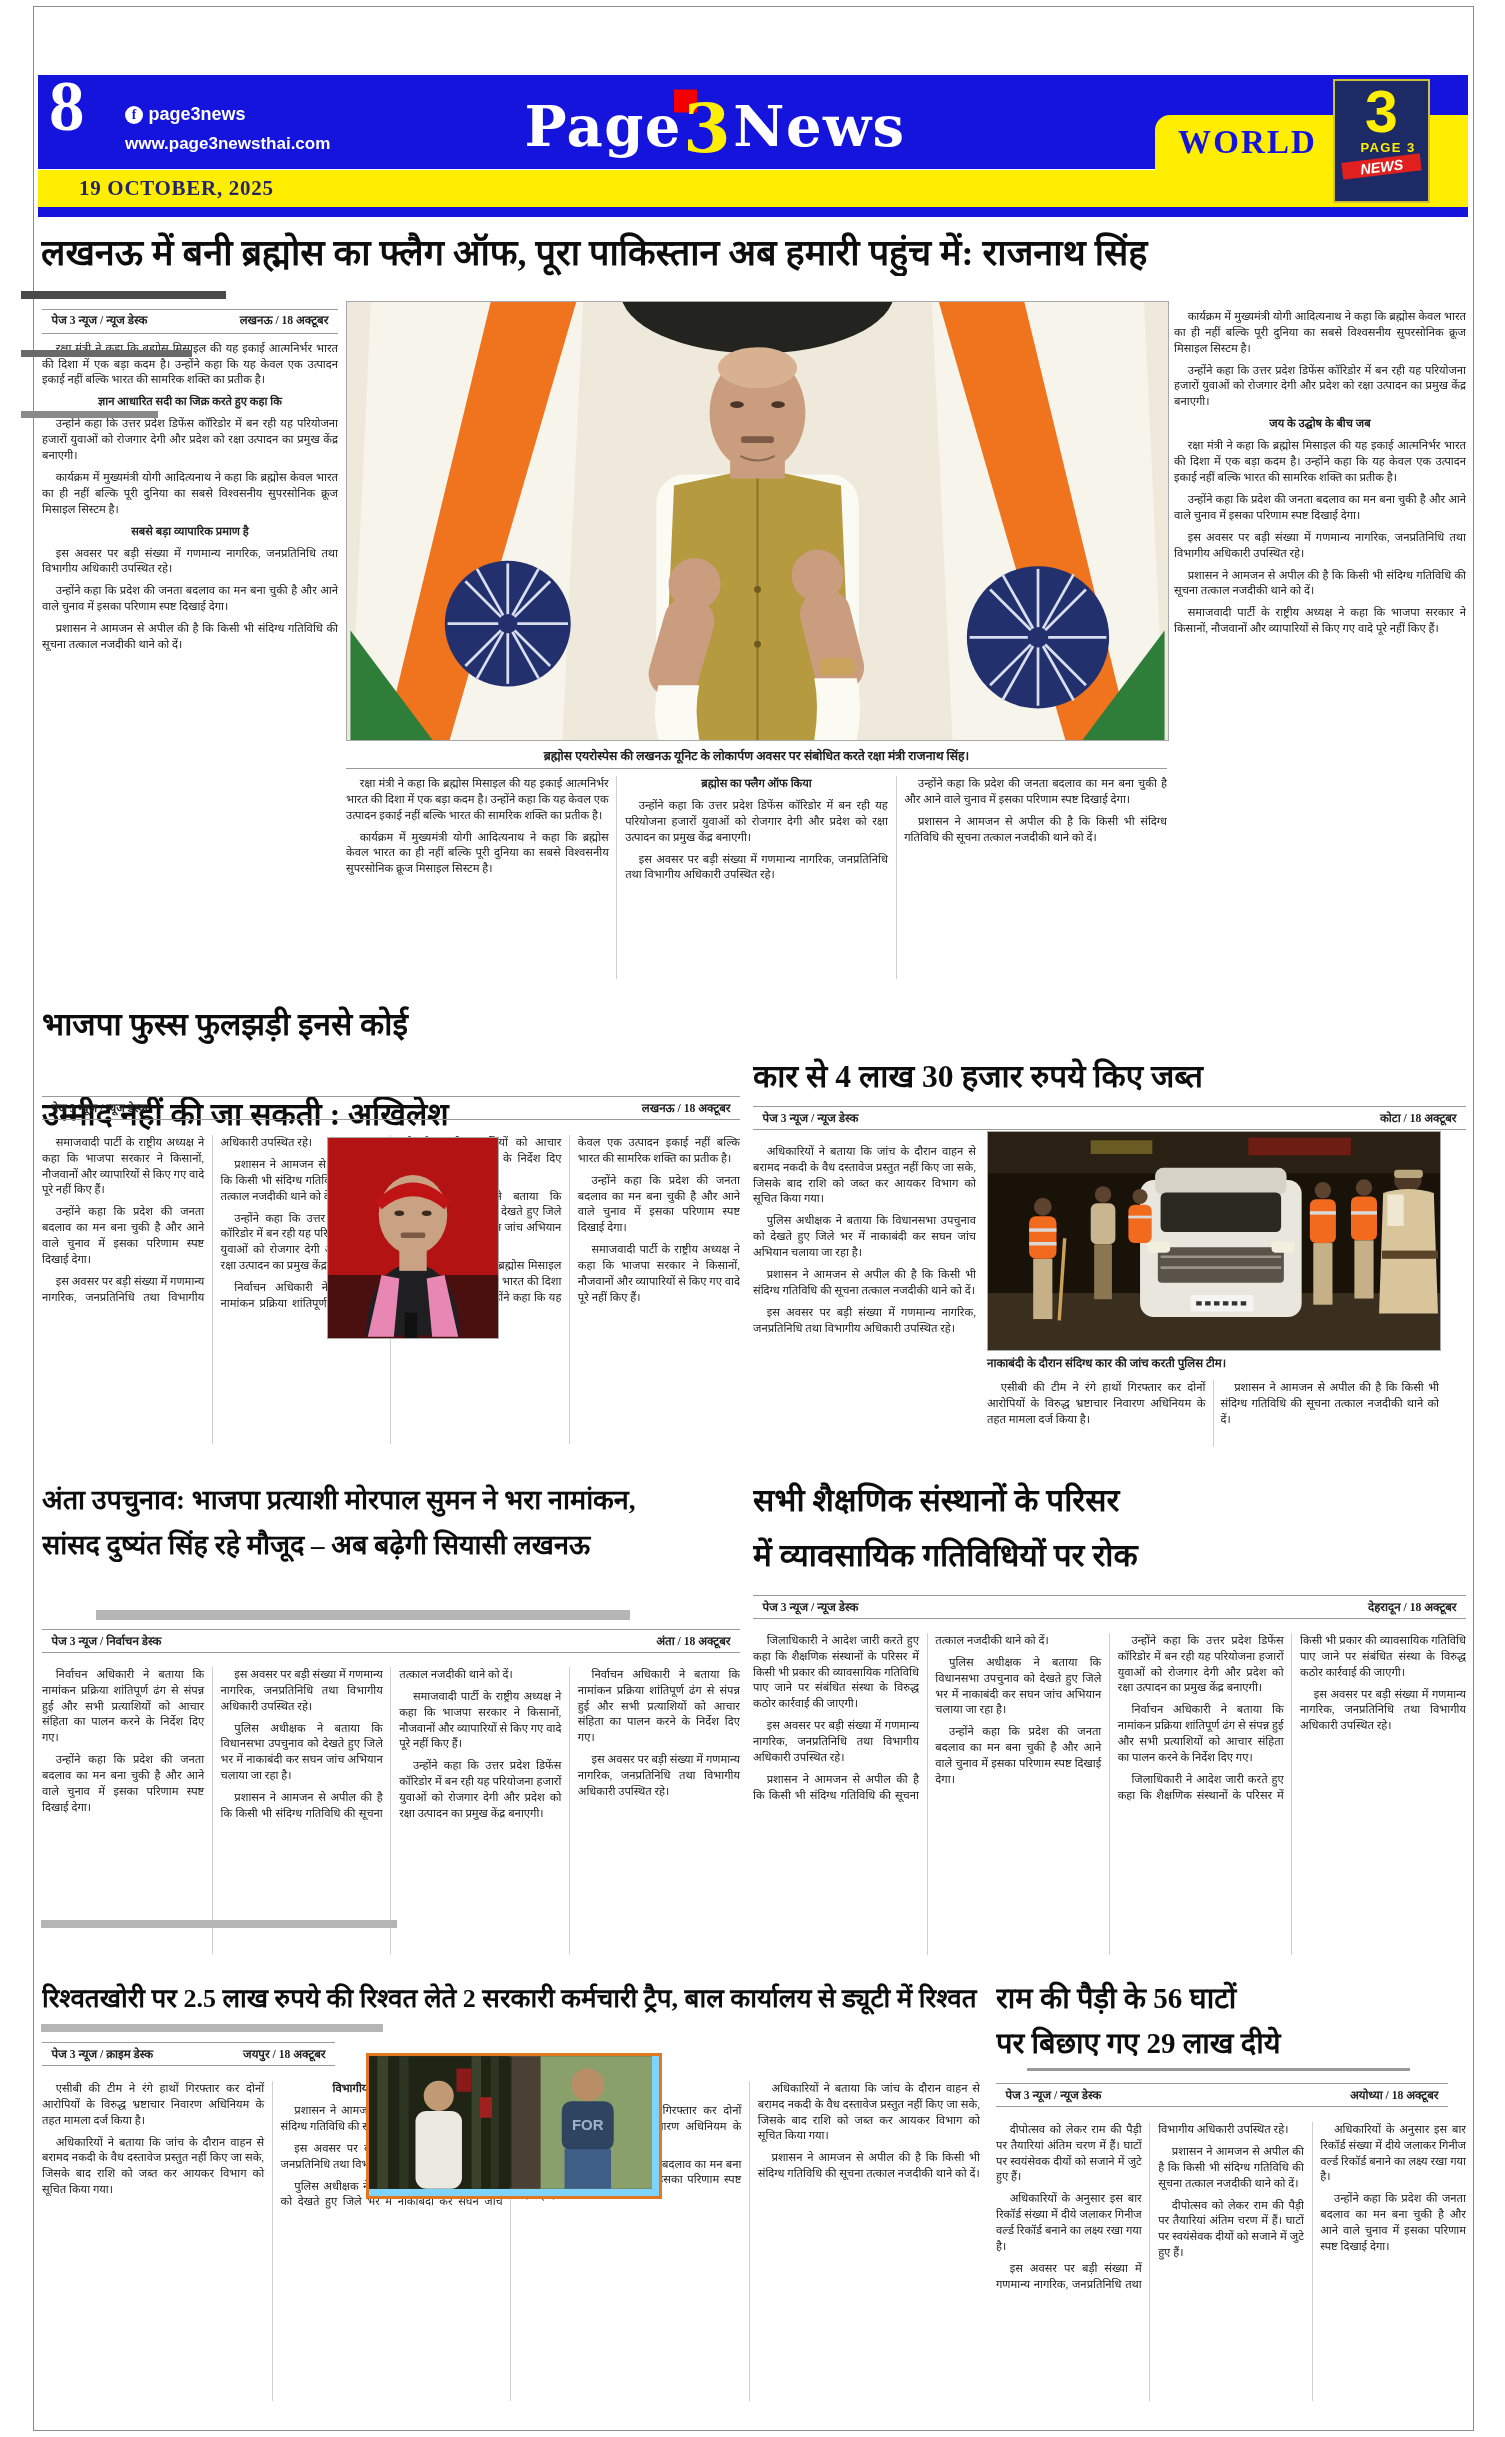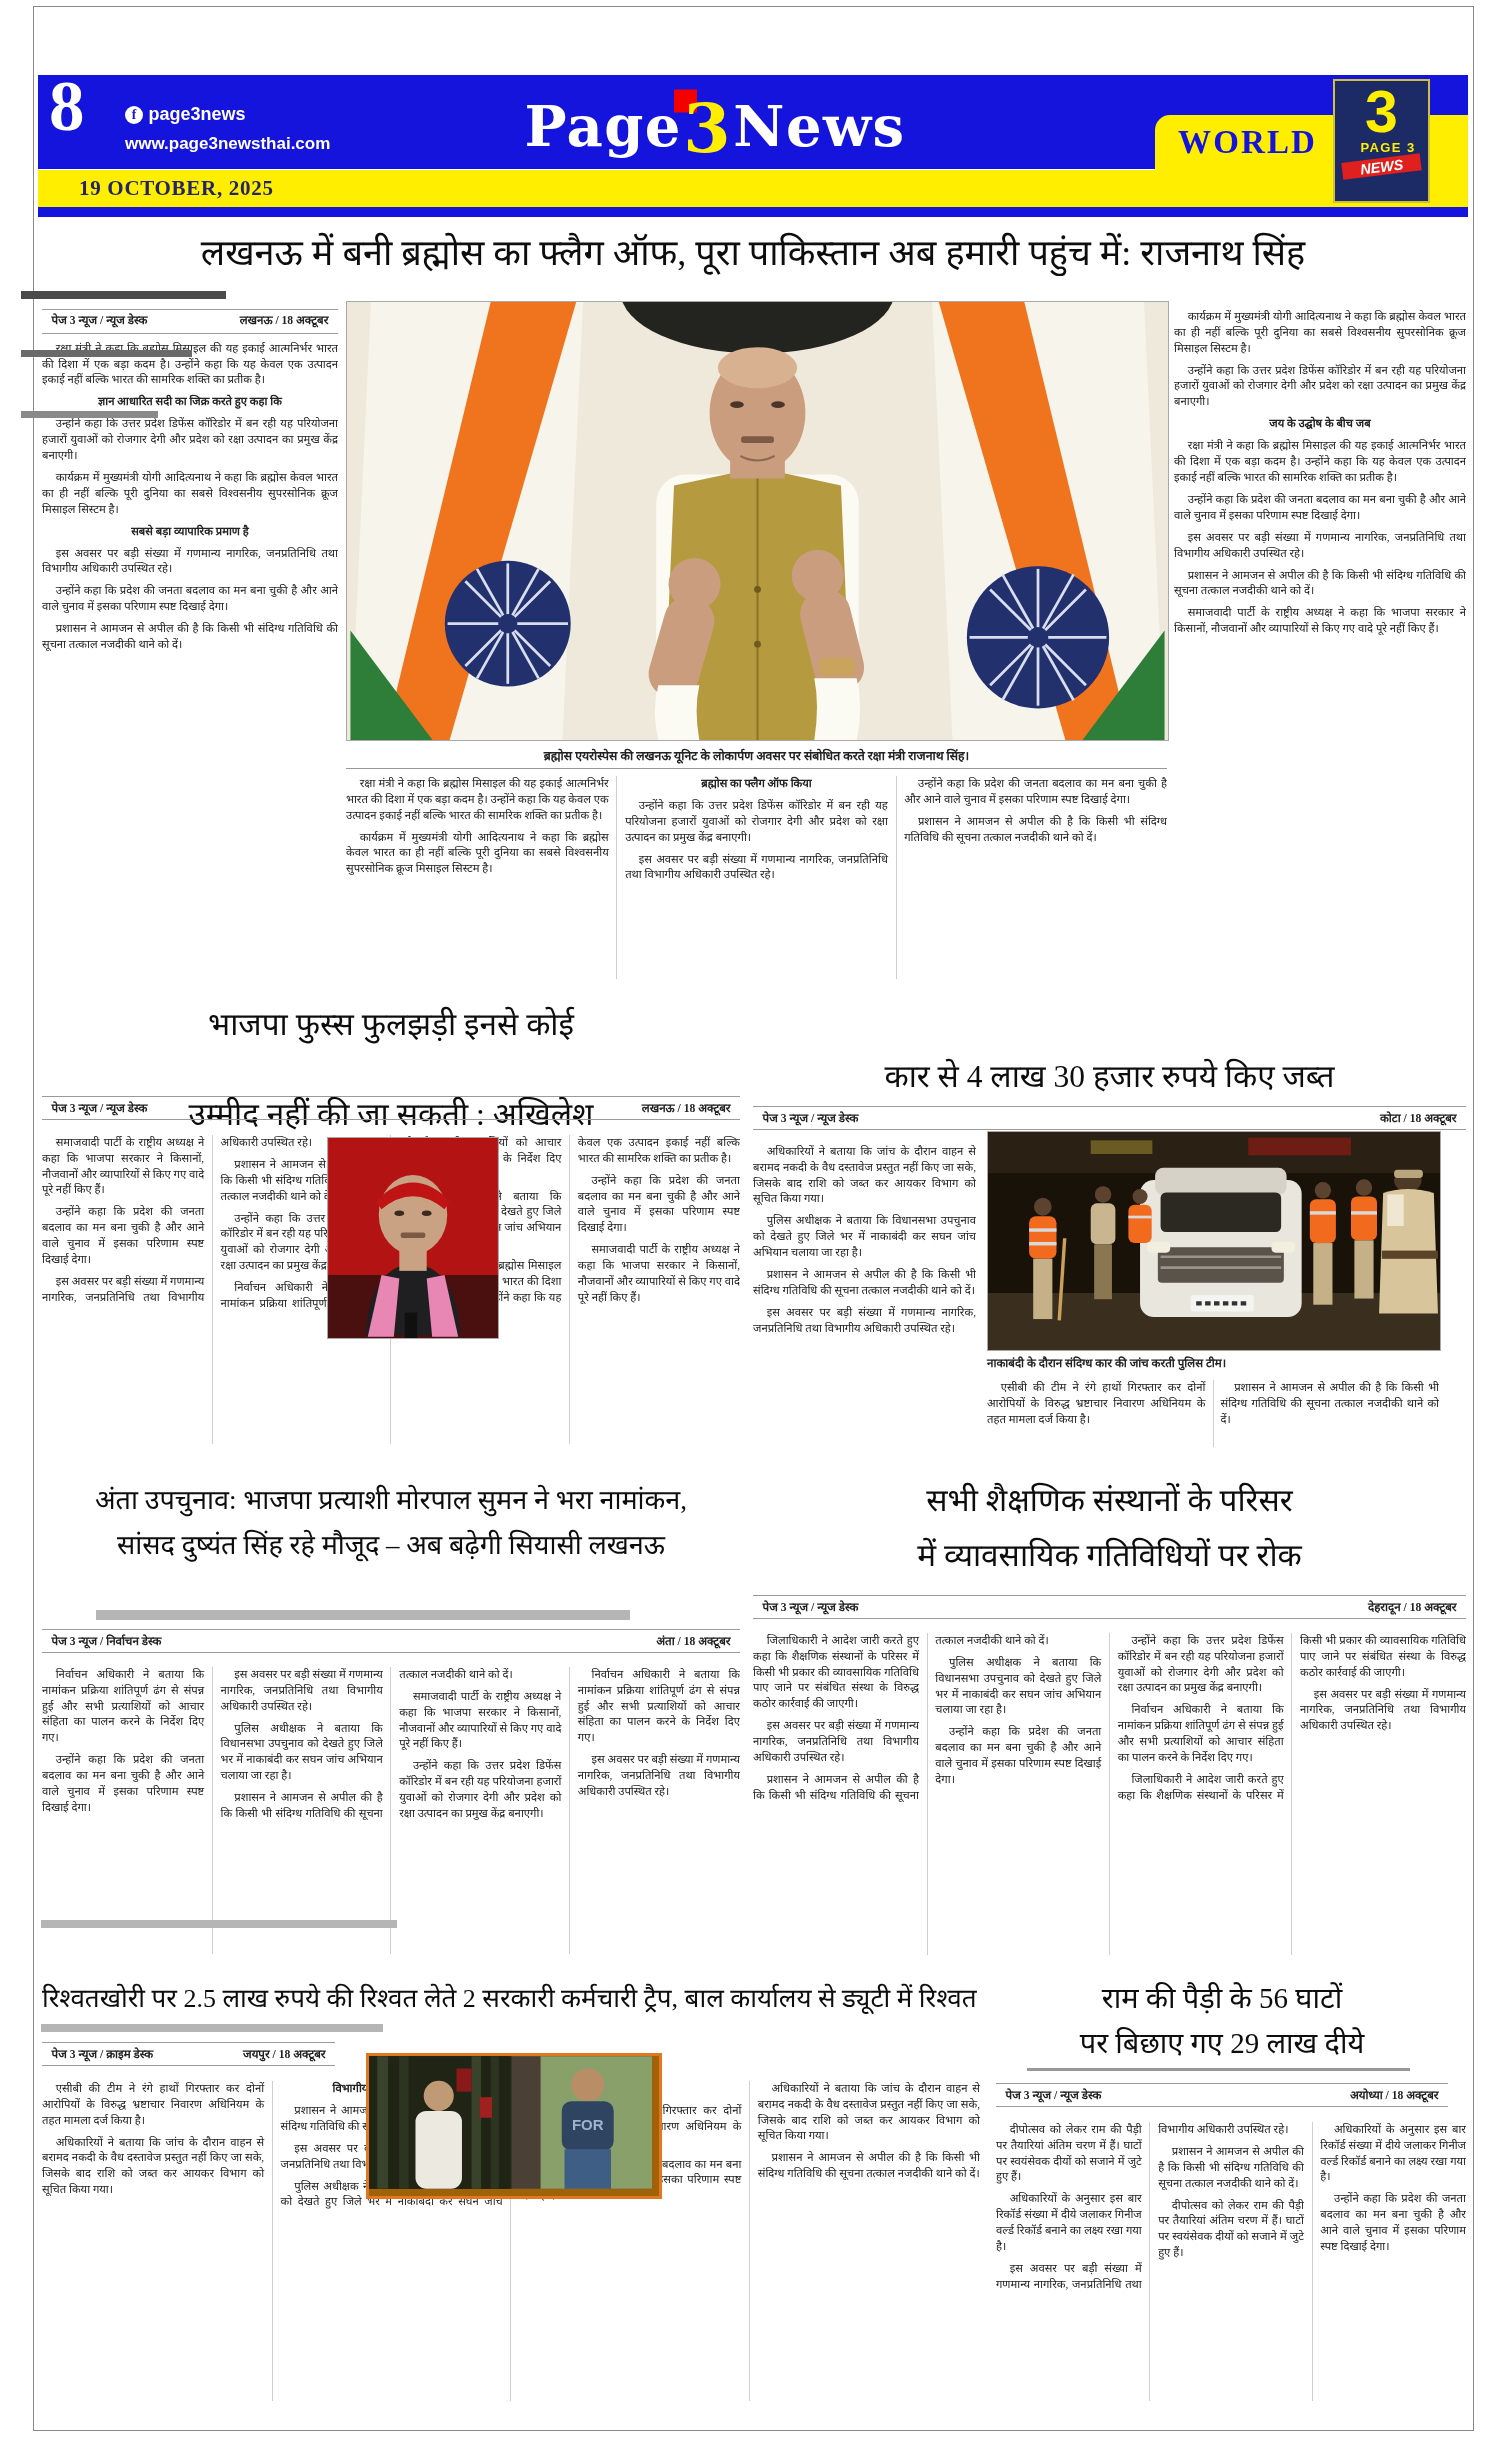--- a/index.html
+++ b/index.html
@@ -27,21 +27,21 @@
   .logobox{left:1333px;top:79px;width:93px;height:120px;background:#1c2a66;border:2.1px solid #cfc23a;
            z-index:6;text-align:center;font-family:"Liberation Sans",sans-serif;}
   .logo3{color:#ffee00;font-size:59px;font-weight:bold;line-height:0.95;margin-top:2.7px;}
   .logop3{color:#ffee00;font-size:13px;font-weight:bold;letter-spacing:1.4px;padding-left:13px;}
   .logonews{background:#e01f1f;color:#fff;font-style:italic;font-weight:bold;font-size:14.4px;
             transform:rotate(-7deg);margin:3.4px 6.8px 0;padding:0.7px 0;}
   .datestrip{left:38px;top:170px;width:1430px;height:37px;background:#ffee00;}
   .datestrip span{margin-left:41px;font-weight:bold;font-size:21px;color:#23246a;line-height:37px;letter-spacing:0.7px;}
   .bluerule{left:38px;top:207px;width:1430px;height:9.6px;background:#1414dd;}
   
-  .headline{font-weight:normal;color:#0d0d0d;text-align:center;white-space:nowrap;overflow:hidden;}
+  .headline{font-weight:bold;color:#0d0d0d;text-align:left;white-space:nowrap;overflow:hidden;}
   .byline{display:flex;justify-content:space-between;align-items:center;border-top:1.4px solid #9a9a9a;
           border-bottom:1.4px solid #9a9a9a;font-weight:bold;font-size:11.6px;padding:3.4px 9.6px;color:#222;}
   .body-text{font-size:11.3px;line-height:1.4;text-align:justify;overflow:hidden;color:#232323;}
   .body-text p{margin:0 0 6.2px;text-indent:13.7px;}
   .body-text p.sub{font-weight:bold;text-indent:0;text-align:center;}
   .cols2{column-count:2;column-gap:15px;column-rule:0.7px solid #cfcfcf;}
   .cols3{column-count:3;column-gap:16.4px;column-rule:0.7px solid #cfcfcf;}
   .cols4{column-count:4;column-gap:16.4px;column-rule:0.7px solid #cfcfcf;}
   .caption{font-weight:bold;font-size:12.3px;color:#222;}
   .hr{background:#999;}
@@ -343,21 +343,21 @@
     <p>अधिकारियों ने बताया कि जांच के दौरान वाहन से बरामद नकदी के वैध दस्तावेज प्रस्तुत नहीं किए जा सके, जिसके बाद राशि को जब्त कर आयकर विभाग को सूचित किया गया।</p>
     <p class="sub">विभागीय जांच के आदेश जारी</p>
     <p>प्रशासन ने आमजन से अपील की है कि किसी भी संदिग्ध गतिविधि की सूचना तत्काल नजदीकी थाने को दें।</p>
     <p>इस अवसर पर बड़ी संख्या में गणमान्य नागरिक, जनप्रतिनिधि तथा विभागीय अधिकारी उपस्थित रहे।</p>
     <p>पुलिस अधीक्षक ने बताया कि विधानसभा उपचुनाव को देखते हुए जिले भर में नाकाबंदी कर सघन जांच अभियान चलाया जा रहा है।</p>
     <p>एसीबी की टीम ने रंगे हाथों गिरफ्तार कर दोनों आरोपियों के विरुद्ध भ्रष्टाचार निवारण अधिनियम के तहत मामला दर्ज किया है।</p>
     <p>उन्होंने कहा कि प्रदेश की जनता बदलाव का मन बना चुकी है और आने वाले चुनाव में इसका परिणाम स्पष्ट दिखाई देगा।</p>
     <p>अधिकारियों ने बताया कि जांच के दौरान वाहन से बरामद नकदी के वैध दस्तावेज प्रस्तुत नहीं किए जा सके, जिसके बाद राशि को जब्त कर आयकर विभाग को सूचित किया गया।</p>
     <p>प्रशासन ने आमजन से अपील की है कि किसी भी संदिग्ध गतिविधि की सूचना तत्काल नजदीकी थाने को दें।</p>
   </div>
-  <div class="abs" style="left:366px;top:2053px;width:290px;height:140px;z-index:3;border:3.4px solid #e07820;background:#a16207;">
+  <div class="abs" style="left:366px;top:2053px;width:290px;height:140px;z-index:3;border:3.4px solid #e07820;background:#7dd3fc;">
     <svg viewBox="0 0 414 194" width="283" height="133">
       <rect width="414" height="194" fill="#23281a"></rect>
       <g>
         <rect x="0" y="0" width="205" height="194" fill="#1f2415"></rect>
         <rect x="12" y="0" width="16" height="194" fill="#39422a"></rect>
         <rect x="44" y="0" width="14" height="194" fill="#2c3520"></rect>
         <rect x="150" y="0" width="14" height="194" fill="#39422a"></rect>
         <rect x="178" y="0" width="12" height="194" fill="#2c3520"></rect>
         <rect x="128" y="18" width="22" height="34" fill="#8a1a1a"></rect>
         <rect x="162" y="60" width="18" height="30" fill="#a02020"></rect>

